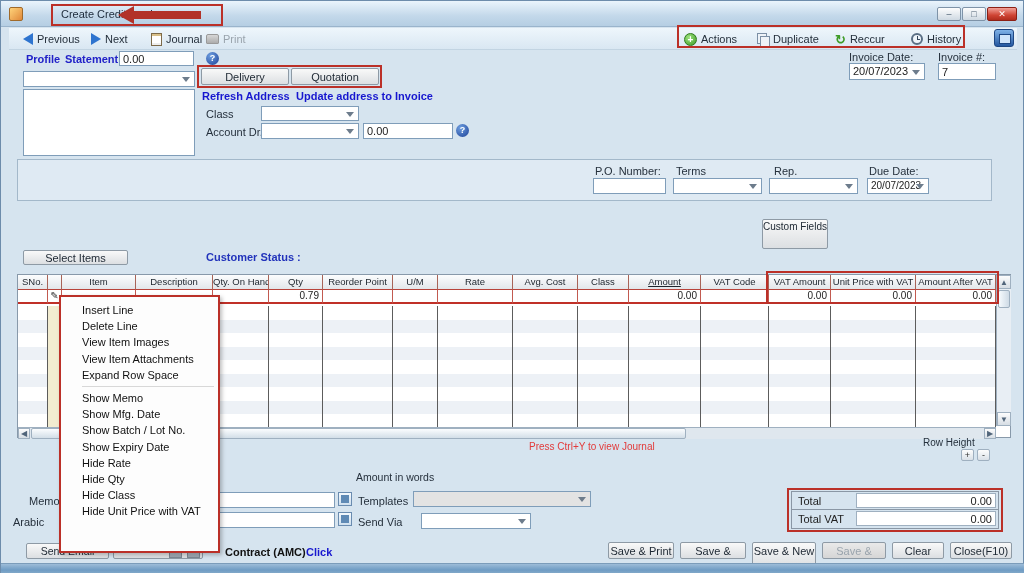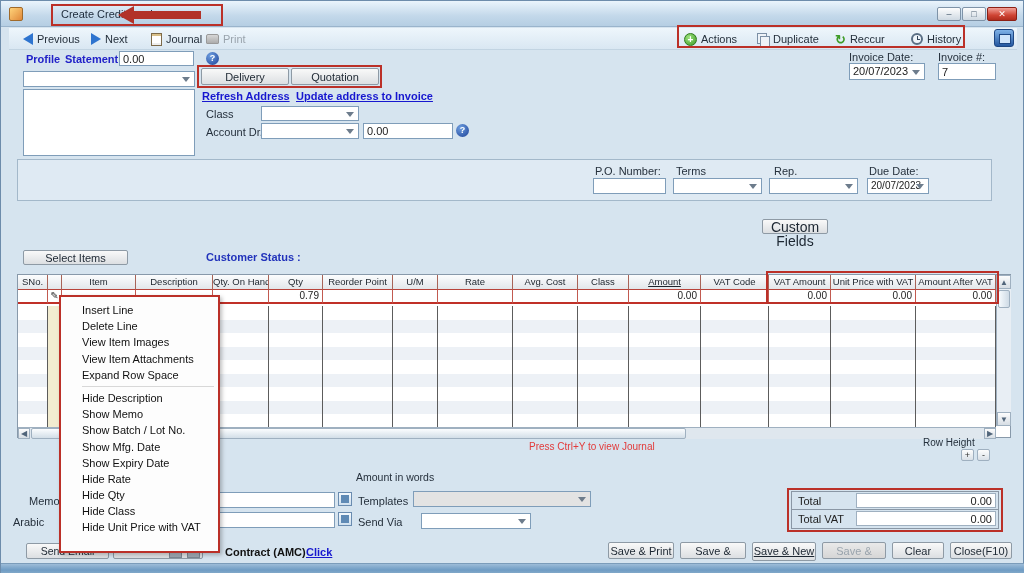--- a/index.html
+++ b/index.html
@@ -47,21 +47,21 @@
   .reccur-ico { color:#3f9c27; font-weight:bold; font-size:13px; line-height:13px; }
   .hist-ico { position:relative; width:12px; height:12px; border-radius:50%; border:2px solid #5a6f85; background:#eef5fb; }
   .hist-ico::after { content:""; position:absolute; left:4px; top:1px; width:1px; height:4px; background:#33475c; }
   .hist-ico::before { content:""; position:absolute; left:4px; top:4px; width:3px; height:1px; background:#33475c; }
   #tb-bluewin { position:absolute; left:985px; top:1px; width:20px; height:18px; border-radius:3px;
                 background:linear-gradient(#7fb2e8,#2457a0); border:1px solid #1d4784; }
   #tb-bluewin::after { content:""; position:absolute; left:4px; top:4px; width:10px; height:8px; background:#cfe4fa; border:1px solid #1d4784; }
 
   
   .lbl { position:absolute; font-size:11px; color:#25303c; white-space:nowrap; }
-  .link { position:absolute; font-size:11px; color:#1717cf; text-decoration:underline; white-space:nowrap; }
+  .link { position:absolute; font-size:11px; color:#1717cf; white-space:nowrap; }
   .link.plain { text-decoration:none; font-weight:bold; color:#2222c8; }
   .input { position:absolute; background:#fff; border:1px solid #7f9db9; font-size:11px; padding:1px 3px; color:#222; }
   .combo { position:absolute; background:#fff; border:1px solid #7f9db9; }
   .combo::after { content:""; position:absolute; right:4px; top:50%; margin-top:-2px; width:0; height:0;
                   border-left:4px solid transparent; border-right:4px solid transparent; border-top:5px solid #6d7c8c; }
   .combo.disabled { background:#e3e3e3; }
   .combo .val { position:absolute; left:3px; top:1px; font-size:11px; }
   .btn { position:absolute; background:linear-gradient(#f9f9f9,#dcdfe2); border:1px solid #8e9aa5; border-radius:2px;
          font-size:11px; text-align:center; color:#1d2732; }
   .btn.disabled { color:#9aa4ad; background:linear-gradient(#e9e9e9,#d6d6d6); }
@@ -222,21 +222,21 @@
   <input class="input" style="left: 592px; top: 177px; width: 73px; height: 16px;">
   <div class="lbl" style="left:675px; top:164px;">Terms</div>
   <div class="combo" style="left:672px; top:177px; width:89px; height:16px;"></div>
   <div class="lbl" style="left:773px; top:164px;">Rep.</div>
   <div class="combo" style="left:768px; top:177px; width:89px; height:16px;"></div>
   <div class="lbl" style="left:868px; top:164px;">Due Date:</div>
   <div class="combo" style="left:866px; top:177px; width:62px; height:16px;">
     <span class="val" style="font-size:10px;">20/07/2023</span>
   </div>
 
-  <div class="btn" style="left:761px; top:218px; width:66px; height:15px; line-height:14px; font-size:14px;">Custom Fields</div>
+  <div class="btn" style="left:761px; top:218px; width:66px; height:30px; line-height:14px; font-size:10px;">Custom Fields</div>
 
   <div class="btn" style="left:22px; top:249px; width:105px; height:15px; line-height:14px;">Select Items</div>
   <div class="lbl" style="left:205px; top:250px; color:#2233bb; font-weight:bold;">Customer Status :</div>
 
   <div id="grid">
     <div id="grid-header">
         <div class="gh-cell" style="width: 30px;">SNo.</div>
         <div class="gh-cell" style="width: 14px;"></div>
         <div class="gh-cell" style="width: 74px;">Item</div>
         <div class="gh-cell" style="width: 77px;">Description</div>
@@ -447,24 +447,23 @@
     </div>
   </div>
 
   <div id="context-menu">
       <div class="menu-item">Insert Line</div>
       <div class="menu-item">Delete Line</div>
       <div class="menu-item">View Item Images</div>
       <div class="menu-item">View Item Attachments</div>
       <div class="menu-item">Expand Row Space</div>
       <div class="menu-sep"></div>
-      <div class="menu-item">Hide Description</div>
       <div class="menu-item">Show Memo</div>
+      <div class="menu-item">Show Mfg. Date</div>
       <div class="menu-item">Show Batch / Lot No.</div>
-      <div class="menu-item">Show Mfg. Date</div>
       <div class="menu-item">Show Expiry Date</div>
       <div class="menu-item">Hide Rate</div>
       <div class="menu-item">Hide Qty</div>
       <div class="menu-item">Hide Class</div>
       <div class="menu-item">Hide Unit Price with VAT</div>
     </div>
 
   <div class="redtext" style="left:528px; top:440px;">Press Ctrl+Y to view Journal</div>
   <div class="lbl" style="left:922px; top:436px; font-size:10px;">Row Height</div>
   <div class="tiny-btn" style="left:960px; top:448px;">+</div>
@@ -496,19 +495,19 @@
 
   <div class="btn" style="left:25px; top:542px; width:83px; height:16px; line-height:15px; font-size:10.5px;">Send Email</div>
   <div class="btn" style="left:112px; top:542px; width:90px; height:16px;"></div>
   <div class="ico-sq" style="left:168px; top:545px;"></div>
   <div class="ico-sq" style="left:186px; top:545px;"></div>
   <div class="lbl" style="left:224px; top:545px; font-weight:bold; color:#111;">Contract (AMC)</div>
   <a class="link" style="left:305px; top:545px; font-weight:bold;">Click</a>
 
   <div class="btn" style="left:607px; top:541px; width:66px; height:17px; line-height:16px;">Save &amp; Print</div>
   <div class="btn" style="left:679px; top:541px; width:66px; height:17px; line-height:16px;">Save &amp; Close</div>
-  <div class="btn" style="left:751px; top:541px; width:64px; height:19px; line-height:16px;text-decoration:underline;">Save &amp; New</div>
+  <div class="btn" style="left:751px; top:541px; width:64px; height:26px; line-height:16px;">Save &amp; New</div>
   <div class="btn disabled" style="left:821px; top:541px; width:64px; height:17px; line-height:16px;">Save &amp; Email</div>
   <div class="btn" style="left:891px; top:541px; width:52px; height:17px; line-height:16px;">Clear</div>
   <div class="btn" style="left:949px; top:541px; width:62px; height:17px; line-height:16px;">Close(F10)</div>
 
   <div id="bottom-strip"></div>
 </div>
 
 </body></html>

